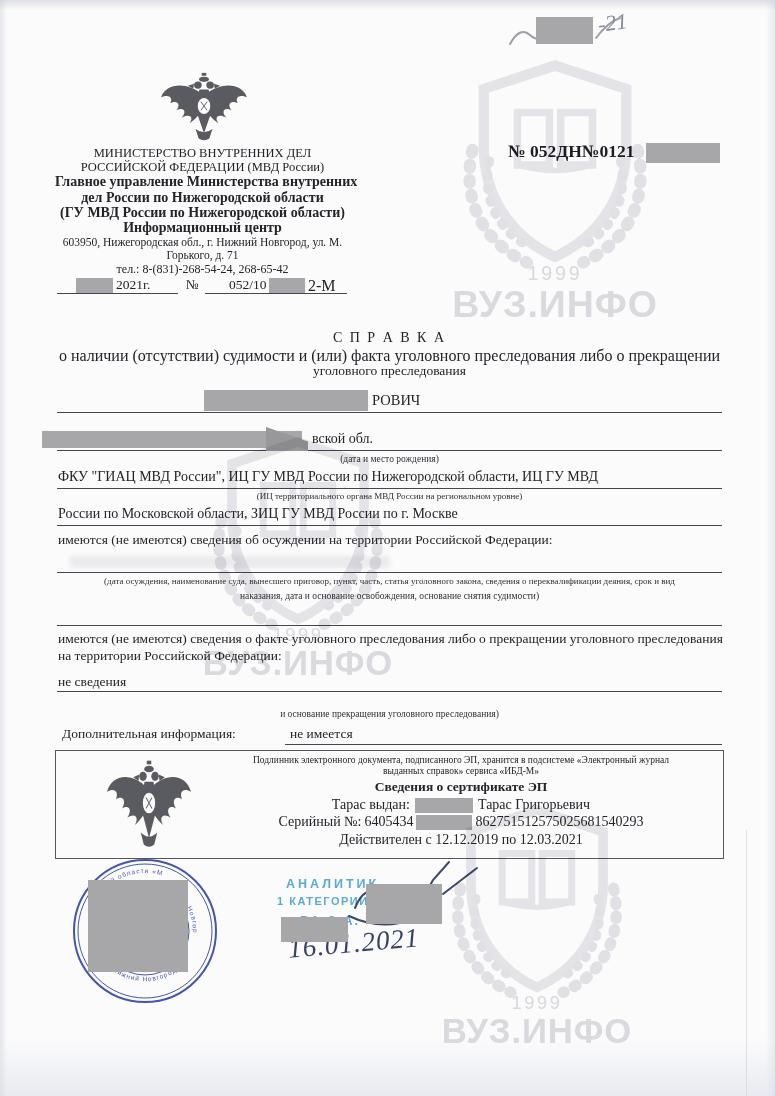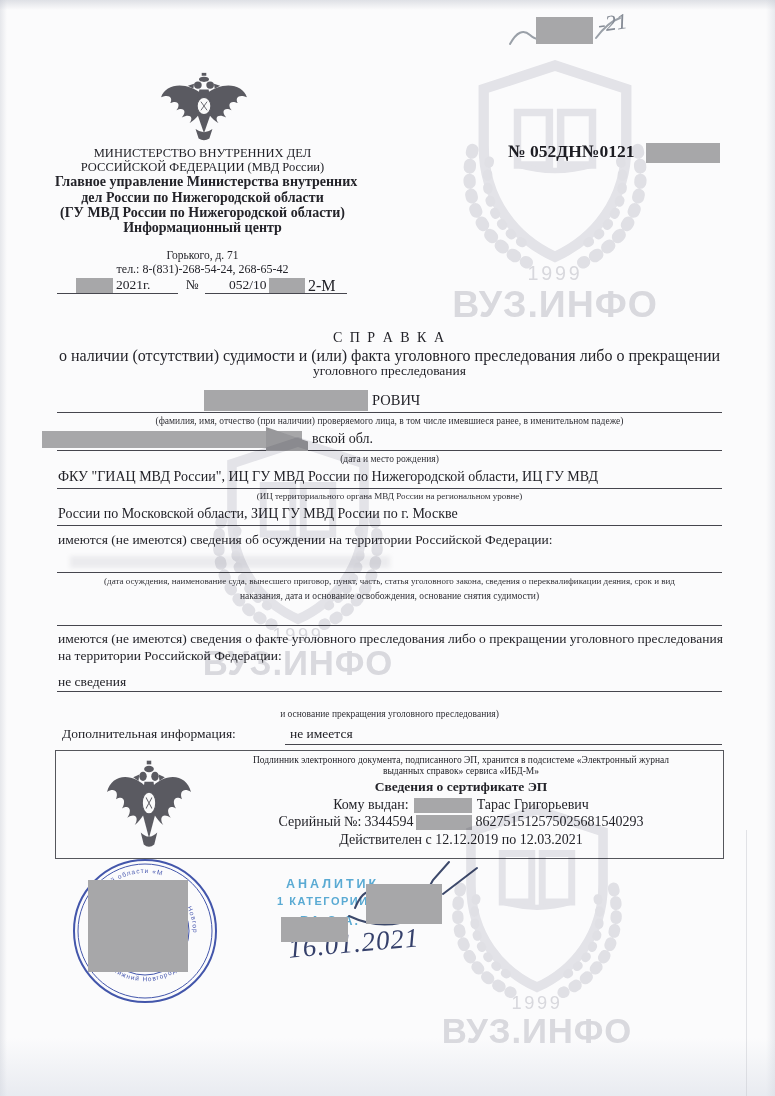--- a/index.html
+++ b/index.html
@@ -87,40 +87,40 @@
 
   <div class="abs nw b" style="left:508px;top:141px;font-size:17.5px;color:#1d1d23">№ 052ДН№0121</div>
   <div class="redact" style="left:646px;top:143px;width:74px;height:20px"></div>
 
   <div class="lh" style="top:160px;font-size:12.5px">РОССИЙСКОЙ ФЕДЕРАЦИИ (МВД России)</div>
   <div class="lh" style="top:146px;font-size:12.5px">МИНИСТЕРСТВО ВНУТРЕННИХ ДЕЛ</div>
   <div class="lh b" style="top:174px;font-size:14px">Главное управление Министерства внутренних</div>
   <div class="lh b" style="top:190px;font-size:14px">дел России по Нижегородской области</div>
   <div class="lh b" style="top:205px;font-size:14px">(ГУ МВД России по Нижегородской области)</div>
   <div class="lh b" style="top:220px;font-size:14px">Информационный центр</div>
+  <div class="lh" style="top:236px;font-size:11.5px">603950, Нижегородская обл., г. Нижний Новгород, ул. М.</div>
   <div class="lh" style="top:249px;font-size:11.5px">Горького, д. 71</div>
   <div class="lh" style="top:262px;font-size:12px">тел.: 8-(831)-268-54-24, 268-65-42</div>
 
   <div class="redact" style="left:76px;top:278px;width:37px;height:15px"></div>
   <span class="abs nw" style="left:116px;top:277px;font-size:13.5px">2021г.</span>
   <span class="abs nw" style="left:186px;top:277px;font-size:13.5px">№</span>
   <span class="abs nw" style="left:229px;top:277px;font-size:13.5px">052/10</span>
   <div class="redact" style="left:269px;top:278px;width:36px;height:15px"></div>
   <span class="abs nw" style="left:308px;top:277px;font-size:16px">2-М</span>
   <div class="rule" style="left:57px;top:293px;width:121px"></div>
   <div class="rule" style="left:205px;top:293px;width:142px"></div>
 
   <div class="abs full ctr nw" style="top:330px;font-size:14px;letter-spacing:2px">С П Р А В К А</div>
   <div class="abs full ctr nw" style="top:347px;font-size:16px">о наличии (отсутствии) судимости и (или) факта уголовного преследования либо о прекращении</div>
   <div class="abs full ctr nw" style="top:363px;font-size:13.5px">уголовного преследования</div>
 
   <div class="redact" style="left:204px;top:390px;width:164px;height:21px"></div>
   <span class="abs nw" style="left:372px;top:392px;font-size:14.5px">РОВИЧ</span>
   <div class="rule" style="left:57px;top:412px;width:665px"></div>
-  <div class="abs full ctr cap nw" style="top:416px">(фамилия, имя, отчество (при наличии) проверяемого лица, в том числе имевшиеся ранее, в именительном падеже)</div>
 
   <div class="redact" style="left:42px;top:431px;width:260px;height:17px"></div>
   <div class="redact" style="left:266px;top:427px;width:42px;height:24px;background:#98989b;clip-path:polygon(0 0,100% 60%,100% 100%,0 100%)"></div>
   <span class="abs nw" style="left:312px;top:431px;font-size:14px">вской обл.</span>
   <div class="rule" style="left:57px;top:450px;width:665px"></div>
   <div class="abs full ctr cap nw" style="top:454px">(дата и место рождения)</div>
 
   <div class="abs nw" style="left:58px;top:469px;font-size:14px">ФКУ "ГИАЦ МВД России", ИЦ ГУ МВД России по Нижегородской области, ИЦ ГУ МВД</div>
   <div class="rule" style="left:57px;top:488px;width:665px"></div>
   <div class="abs full ctr cap nw" style="top:491px;font-size:9px">(ИЦ территориального органа МВД России на региональном уровне)</div>
@@ -146,27 +146,27 @@
   <div class="rule" style="left:285px;top:744px;width:437px"></div>
 
   <div class="abs" style="left:55px;top:750px;width:667px;height:107px;border:1px solid #55565c">
     <svg class="abs" style="left:48px;top:6px" width="90" height="92" viewBox="0 0 120 100" preserveAspectRatio="none">
         <use href="#eagle"></use>
       </svg>
     <div class="abs ctr nw" style="left:150px;top:4px;width:510px;font-size:9.5px">Подлинник электронного документа, подписанного ЭП, хранится в подсистеме «Электронный журнал</div>
     <div class="abs ctr nw" style="left:150px;top:15px;width:510px;font-size:9.5px">выданных справок» сервиса «ИБД-М»</div>
     <div class="abs ctr nw b" style="left:150px;top:28px;width:510px;font-size:13.5px">Сведения о сертификате ЭП</div>
     <div class="abs" style="left:150px;top:46px;width:510px;display:flex;justify-content:center;align-items:center;gap:5px;font-size:14px">
-      <span class="nw">Кому выдан:</span>
+      <span class="nw">Тарас выдан:</span>
       <span style="display:inline-block;width:58px;height:15px;background:#a7a7a9"></span>
       <span class="nw">Тарас Григорьевич</span>
     </div>
     <div class="abs" style="left:150px;top:63px;width:510px;display:flex;justify-content:center;align-items:center;gap:3px;font-size:14px">
       <span class="nw">Серийный №:</span>
-      <span class="nw">3344594</span>
+      <span class="nw">6405434</span>
       <span style="display:inline-block;width:56px;height:15px;background:#a7a7a9"></span>
       <span class="nw">862751512575025681540293</span>
     </div>
     <div class="abs ctr nw" style="left:150px;top:81px;width:510px;font-size:14px">Действителен с 12.12.2019 по 12.03.2021</div>
   </div>
 
   <svg class="abs" style="left:70px;top:856px;z-index:10" width="150" height="150" viewBox="0 0 150 150">
     <defs>
       <path id="arcOut" d="M75,75 m-58,0 a58,58 0 1,1 116,0 a58,58 0 1,1 -116,0"></path>
       <path id="arcMid" d="M75,75 m-48,0 a48,48 0 1,1 96,0 a48,48 0 1,1 -96,0"></path>

